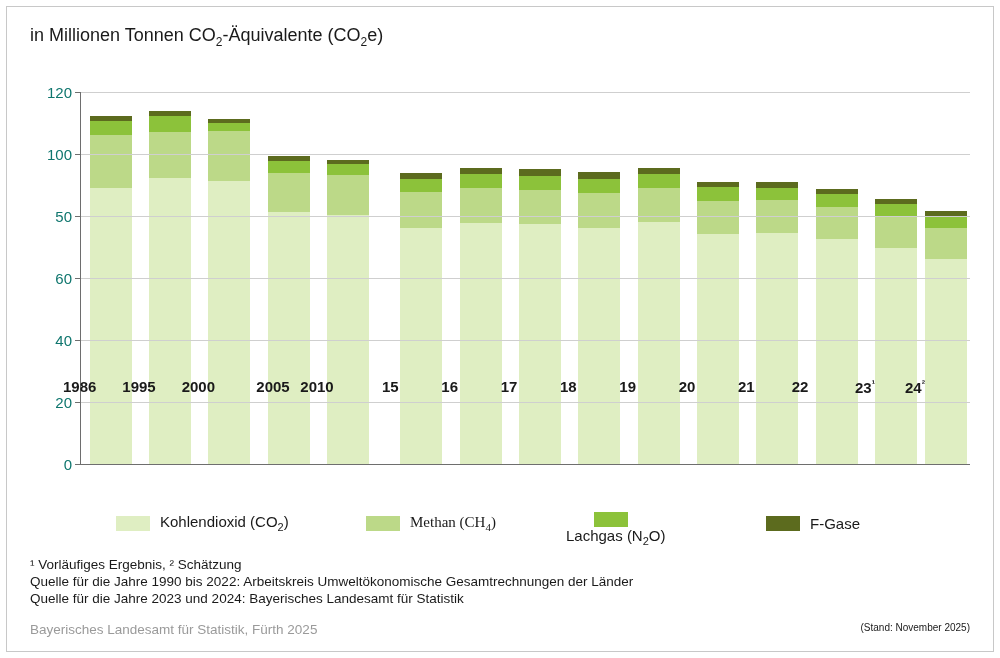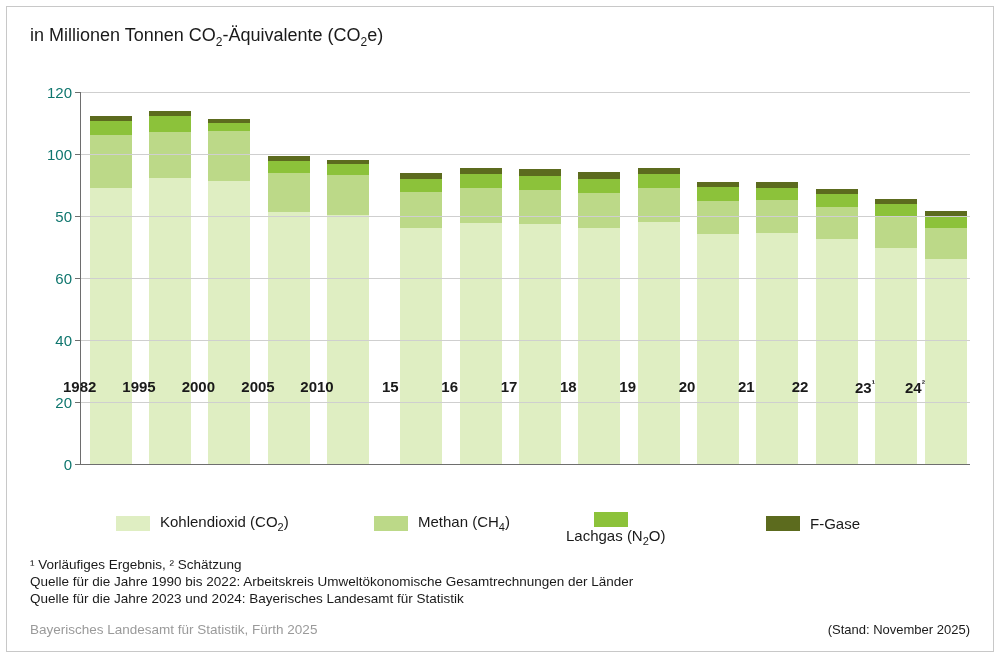--- a/index.html
+++ b/index.html
@@ -196,21 +196,21 @@
     left: 30px;
     top: 622px;
     font-size: 13.5px;
     color: #9a9a9a;
     white-space: nowrap;
   }
   #footer-right {
     position: absolute;
     right: 30px;
     top: 622px;
-    font-size: 13px;
+    font-size: 10px;
     color: #1a1a1a;
     white-space: nowrap;
   }
 </style>
 </head>
 <body>
 
 <div id="page">
   <div id="border-frame"></div>
 
@@ -332,43 +332,43 @@
         <div class="gridline" style="top: 123.5px;"></div>
         <div class="tickmark" style="top: 123.5px;"></div>
         <div class="gridline" style="top: 61.5px;"></div>
         <div class="tickmark" style="top: 61.5px;"></div>
         <div class="gridline" style="top: -0.5px;"></div>
         <div class="tickmark" style="top: -0.5px;"></div>
       </div>
   </div>
 
   <div id="x-axis-labels">
-      <div class="x-tick-label" style="left: 29.6667px;">1982</div>
+      <div class="x-tick-label" style="left: 29.6667px;">1986</div>
       <div class="x-tick-label" style="left: 89px;">1995</div>
       <div class="x-tick-label" style="left: 148.333px;">2000</div>
-      <div class="x-tick-label" style="left: 208px;">2005</div>
+      <div class="x-tick-label" style="left: 223px;">2005</div>
       <div class="x-tick-label" style="left: 267px;">2010</div>
       <div class="x-tick-label" style="left: 340.333px;">15</div>
       <div class="x-tick-label" style="left: 399.667px;">16</div>
       <div class="x-tick-label" style="left: 459px;">17</div>
       <div class="x-tick-label" style="left: 518.333px;">18</div>
       <div class="x-tick-label" style="left: 577.667px;">19</div>
       <div class="x-tick-label" style="left: 637px;">20</div>
       <div class="x-tick-label" style="left: 696.333px;">21</div>
       <div class="x-tick-label" style="left: 750px;">22</div>
       <div class="x-tick-label" style="left: 815px;">23<sup>¹</sup></div>
       <div class="x-tick-label" style="left: 865px;">24<sup>²</sup></div>
     </div>
 
   <div id="legend">
       <div class="legend-item" style="left: 50px;">
         <span class="legend-swatch" style="background: rgb(223, 238, 194);"></span>
         <span class="legend-label">Kohlendioxid (CO<sub>2</sub>)</span>
       </div>
-      <div class="legend-item" style="left: 308px;">
+      <div class="legend-item" style="left: 300px; font-family: Liberation Serif, serif;">
         <span class="legend-swatch" style="background: rgb(188, 217, 136);"></span>
         <span class="legend-label">Methan (CH<sub>4</sub>)</span>
       </div>
       <div class="legend-item" style="left: 500px; flex-direction: column;">
         <span class="legend-swatch" style="background: rgb(140, 194, 58);"></span>
         <span class="legend-label">Lachgas (N<sub>2</sub>O)</span>
       </div>
       <div class="legend-item" style="left: 700px;">
         <span class="legend-swatch" style="background: rgb(92, 107, 30);"></span>
         <span class="legend-label">F-Gase</span>

